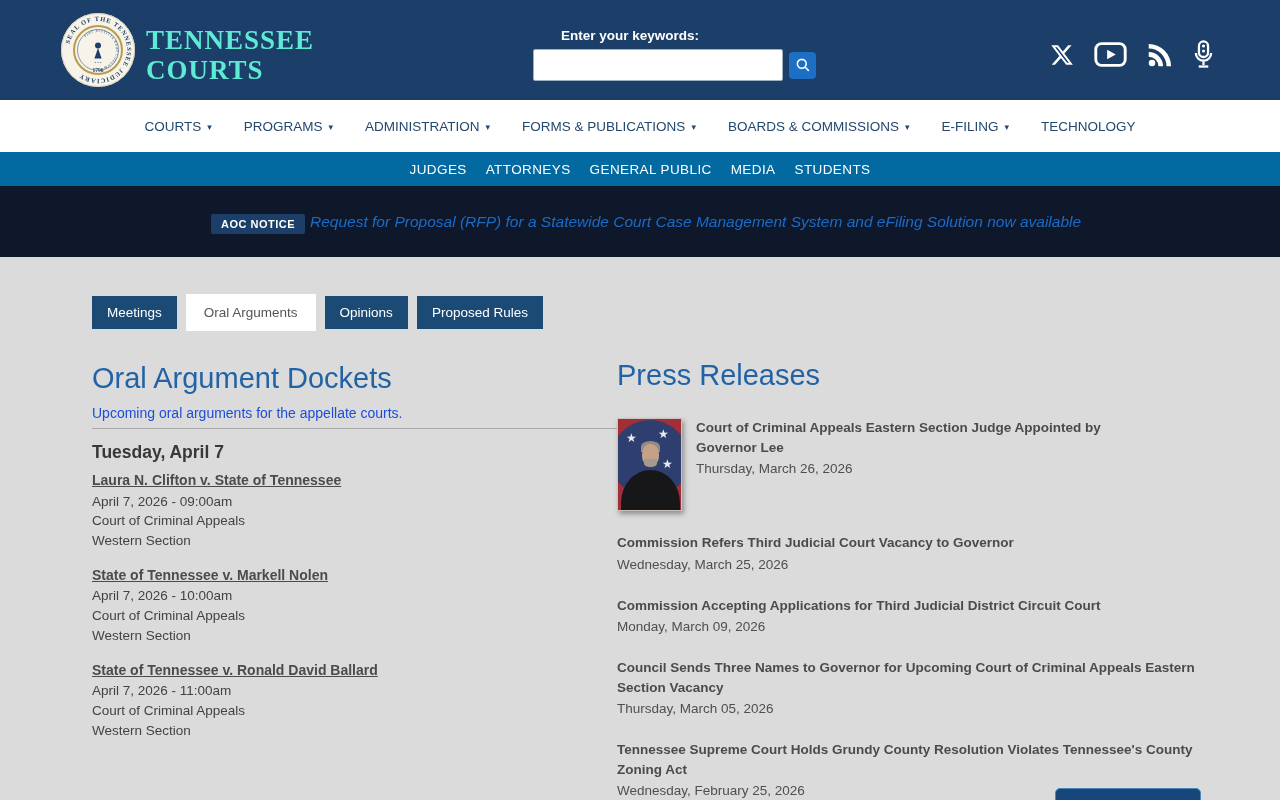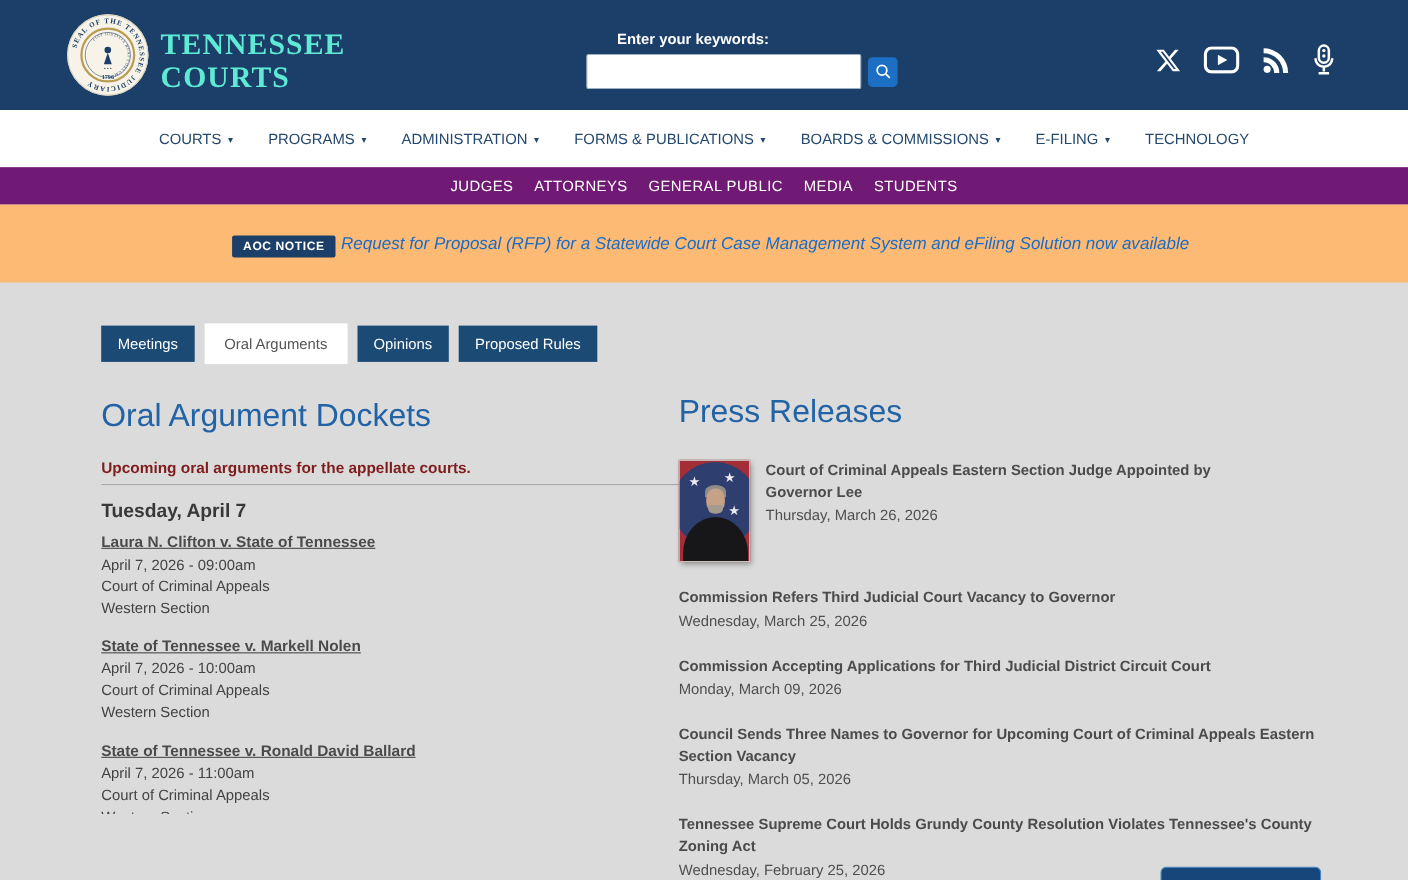--- a/index.html
+++ b/index.html
@@ -22,37 +22,37 @@
   .search-btn { width:27px; height:27px; margin-left:6px; background:#1d6fc4; border:none; border-radius:4px;
     display:flex; align-items:center; justify-content:center; cursor:pointer; }
   .social { position:absolute; right:66px; top:40px; display:flex; align-items:center; gap:20px; }
   .social a { display:flex; align-items:center; }
   
   .main-nav { position:absolute; top:100px; left:0; width:1280px; height:52px; background:#fff;
     display:flex; align-items:center; justify-content:center; gap:32px; }
   .main-nav a { color:#24486e; font-size:13.5px; text-decoration:none; display:flex; align-items:center; }
   .caret { font-size:9px; margin-left:6px; color:#24486e; position:relative; top:1px; }
   
-  .audience-nav { position:absolute; top:152px; left:0; width:1280px; height:34px; background:#701a75;
+  .audience-nav { position:absolute; top:152px; left:0; width:1280px; height:34px; background:#0369a1;
     display:flex; align-items:center; justify-content:center; gap:19px; }
   .audience-nav a { color:#fff; font-size:13.5px; letter-spacing:0.4px; text-decoration:none; }
   
-  .notice-bar { position:absolute; top:186px; left:0; width:1280px; height:71px; background:#fdba74; }
+  .notice-bar { position:absolute; top:186px; left:0; width:1280px; height:71px; background:#0f172a; }
   .notice-badge { position:absolute; left:211px; top:28px; background:#1b3f68; color:#fff;
     font-size:11px; font-weight:bold; letter-spacing:0.5px; padding:4px 10px; border-radius:2px; }
   .notice-link { position:absolute; left:310px; top:27px; color:#1a6cc7; font-size:15.5px; text-decoration:none;font-style:italic; }
   
   .content { position:absolute; top:257px; left:0; width:1280px; height:543px; background:#dbdbdb; }
   .tabs { position:absolute; left:92px; top:39px; display:flex; gap:9px; align-items:flex-start; }
   .tab { background:#1b4a74; color:#fff; font-size:13.5px; padding:9px 15px; border:none; cursor:pointer; }
   .tab.active { background:#fff; color:#555; padding:11px 18px; margin-top:-2px; }
   .col-left { position:absolute; left:92px; top:103px; width:530px; height:380px; overflow:hidden; }
   .col-right { position:absolute; left:617px; top:100px; width:592px; }
   h1.section-title, h2.section-title { color:#2263a6; font-size:29px; font-weight:400; line-height:36px; }
-  .oa-subtitle { font-size:14px; color:#7f1d1d; margin-top:20px; line-height:19px;font-weight:bold; }
+  .oa-subtitle { font-size:14px; color:#1d4ed8; margin-top:8px; line-height:19px; }
   .oa-rule { border:none; border-top:1px solid #a9a9a9; margin:5px 0 11px 0; }
   .day-heading { font-size:17.5px; font-weight:bold; color:#383838; line-height:24px; margin-bottom:7px; }
   .case { margin-bottom:15px; }
   .case-title { font-size:14px; font-weight:bold; color:#4b4b4b; line-height:19.5px; margin-bottom:1px; display:inline-block; }
   .case-line { font-size:13.5px; color:#434343; line-height:19.8px; }
   
   .pr-item { margin-top:22px; }
   .pr-item.with-photo { display:flex; margin-top:25px; min-height:93px; }
   .pr-photo { width:65px; height:93px; background:#a32e38; position:relative; overflow:hidden; flex:none;
     box-shadow:2px 3px 5px rgba(0,0,0,0.35); border:1px solid #c9c2bd; cursor:pointer; }

